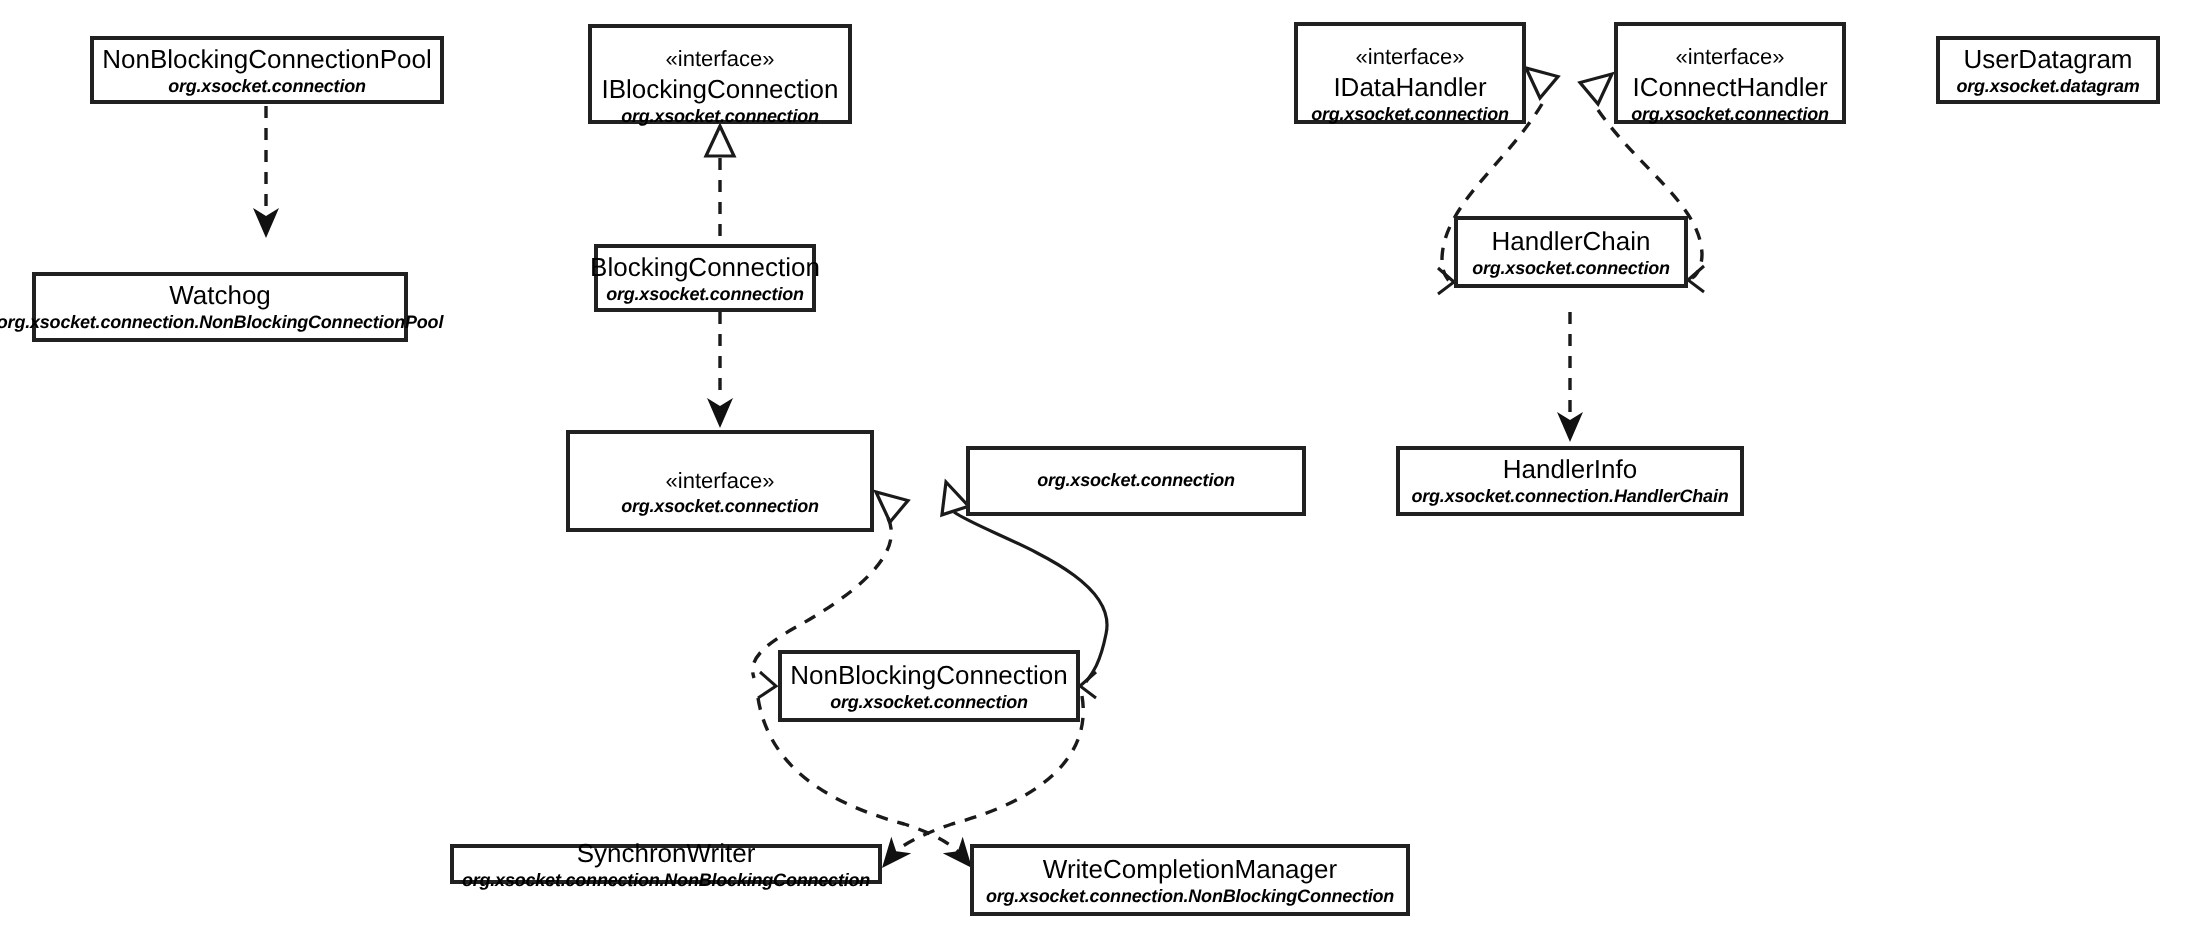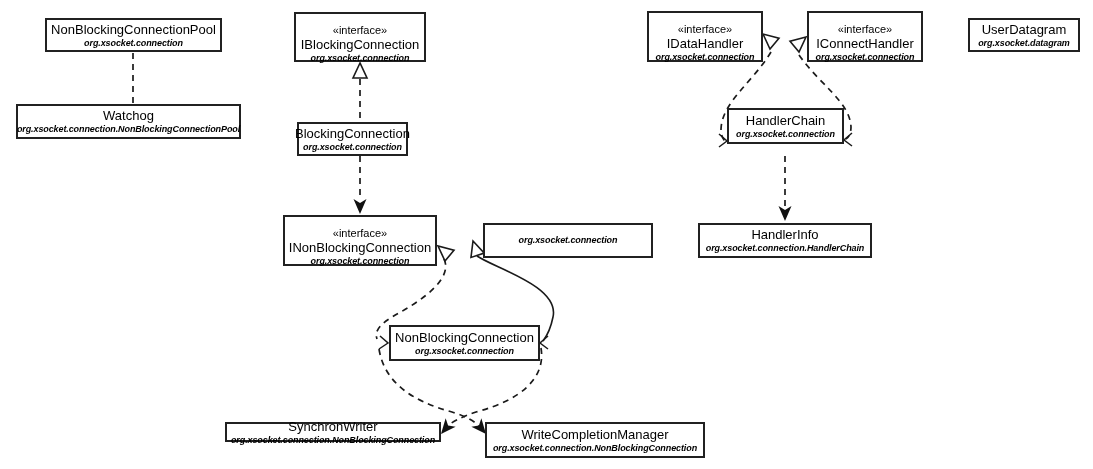--- a/index.html
+++ b/index.html
@@ -99,39 +99,38 @@
       <path class="edge-dash" d="M 799 55 C 820 85, 850 102, 851 127 C 851 134, 848 138, 846 139"></path>
       <polyline class="arrow-open" points="852,133 844,140 852,146"></polyline>
     </g>
   </svg>
 
   <div class="node" style="left:45px;top:18px;width:177px;height:34px">
     <div class="cname">NonBlockingConnectionPool</div>
     <div class="pkg">org.xsocket.connection</div>
   </div>
 
-  <div class="node" style="left:16px;top:104px;width:225px;height:35px">
+  <div class="node" style="left:16px;top:136px;width:188px;height:35px">
     <div class="cname">Watchog</div>
     <div class="pkg">org.xsocket.connection.NonBlockingConnectionPool</div>
   </div>
 
   <div class="node" style="left:294px;top:12px;width:132px;height:50px">
     <div class="stereo">«interface»</div>
     <div class="cname">IBlockingConnection</div>
     <div class="pkg">org.xsocket.connection</div>
   </div>
 
   <div class="node" style="left:297px;top:122px;width:111px;height:34px">
     <div class="cname">BlockingConnection</div>
     <div class="pkg">org.xsocket.connection</div>
   </div>
 
   <div class="node" style="left:283px;top:215px;width:154px;height:51px">
     <div class="stereo">«interface»</div>
-    <div class="cname">INonBlockingConnection</div>
     <div class="pkg">org.xsocket.connection</div>
   </div>
 
   <div class="node" style="left:483px;top:223px;width:170px;height:35px">
     <div class="pkg">org.xsocket.connection</div>
   </div>
 
   <div class="node" style="left:389px;top:325px;width:151px;height:36px">
     <div class="cname">NonBlockingConnection</div>
     <div class="pkg">org.xsocket.connection</div>

